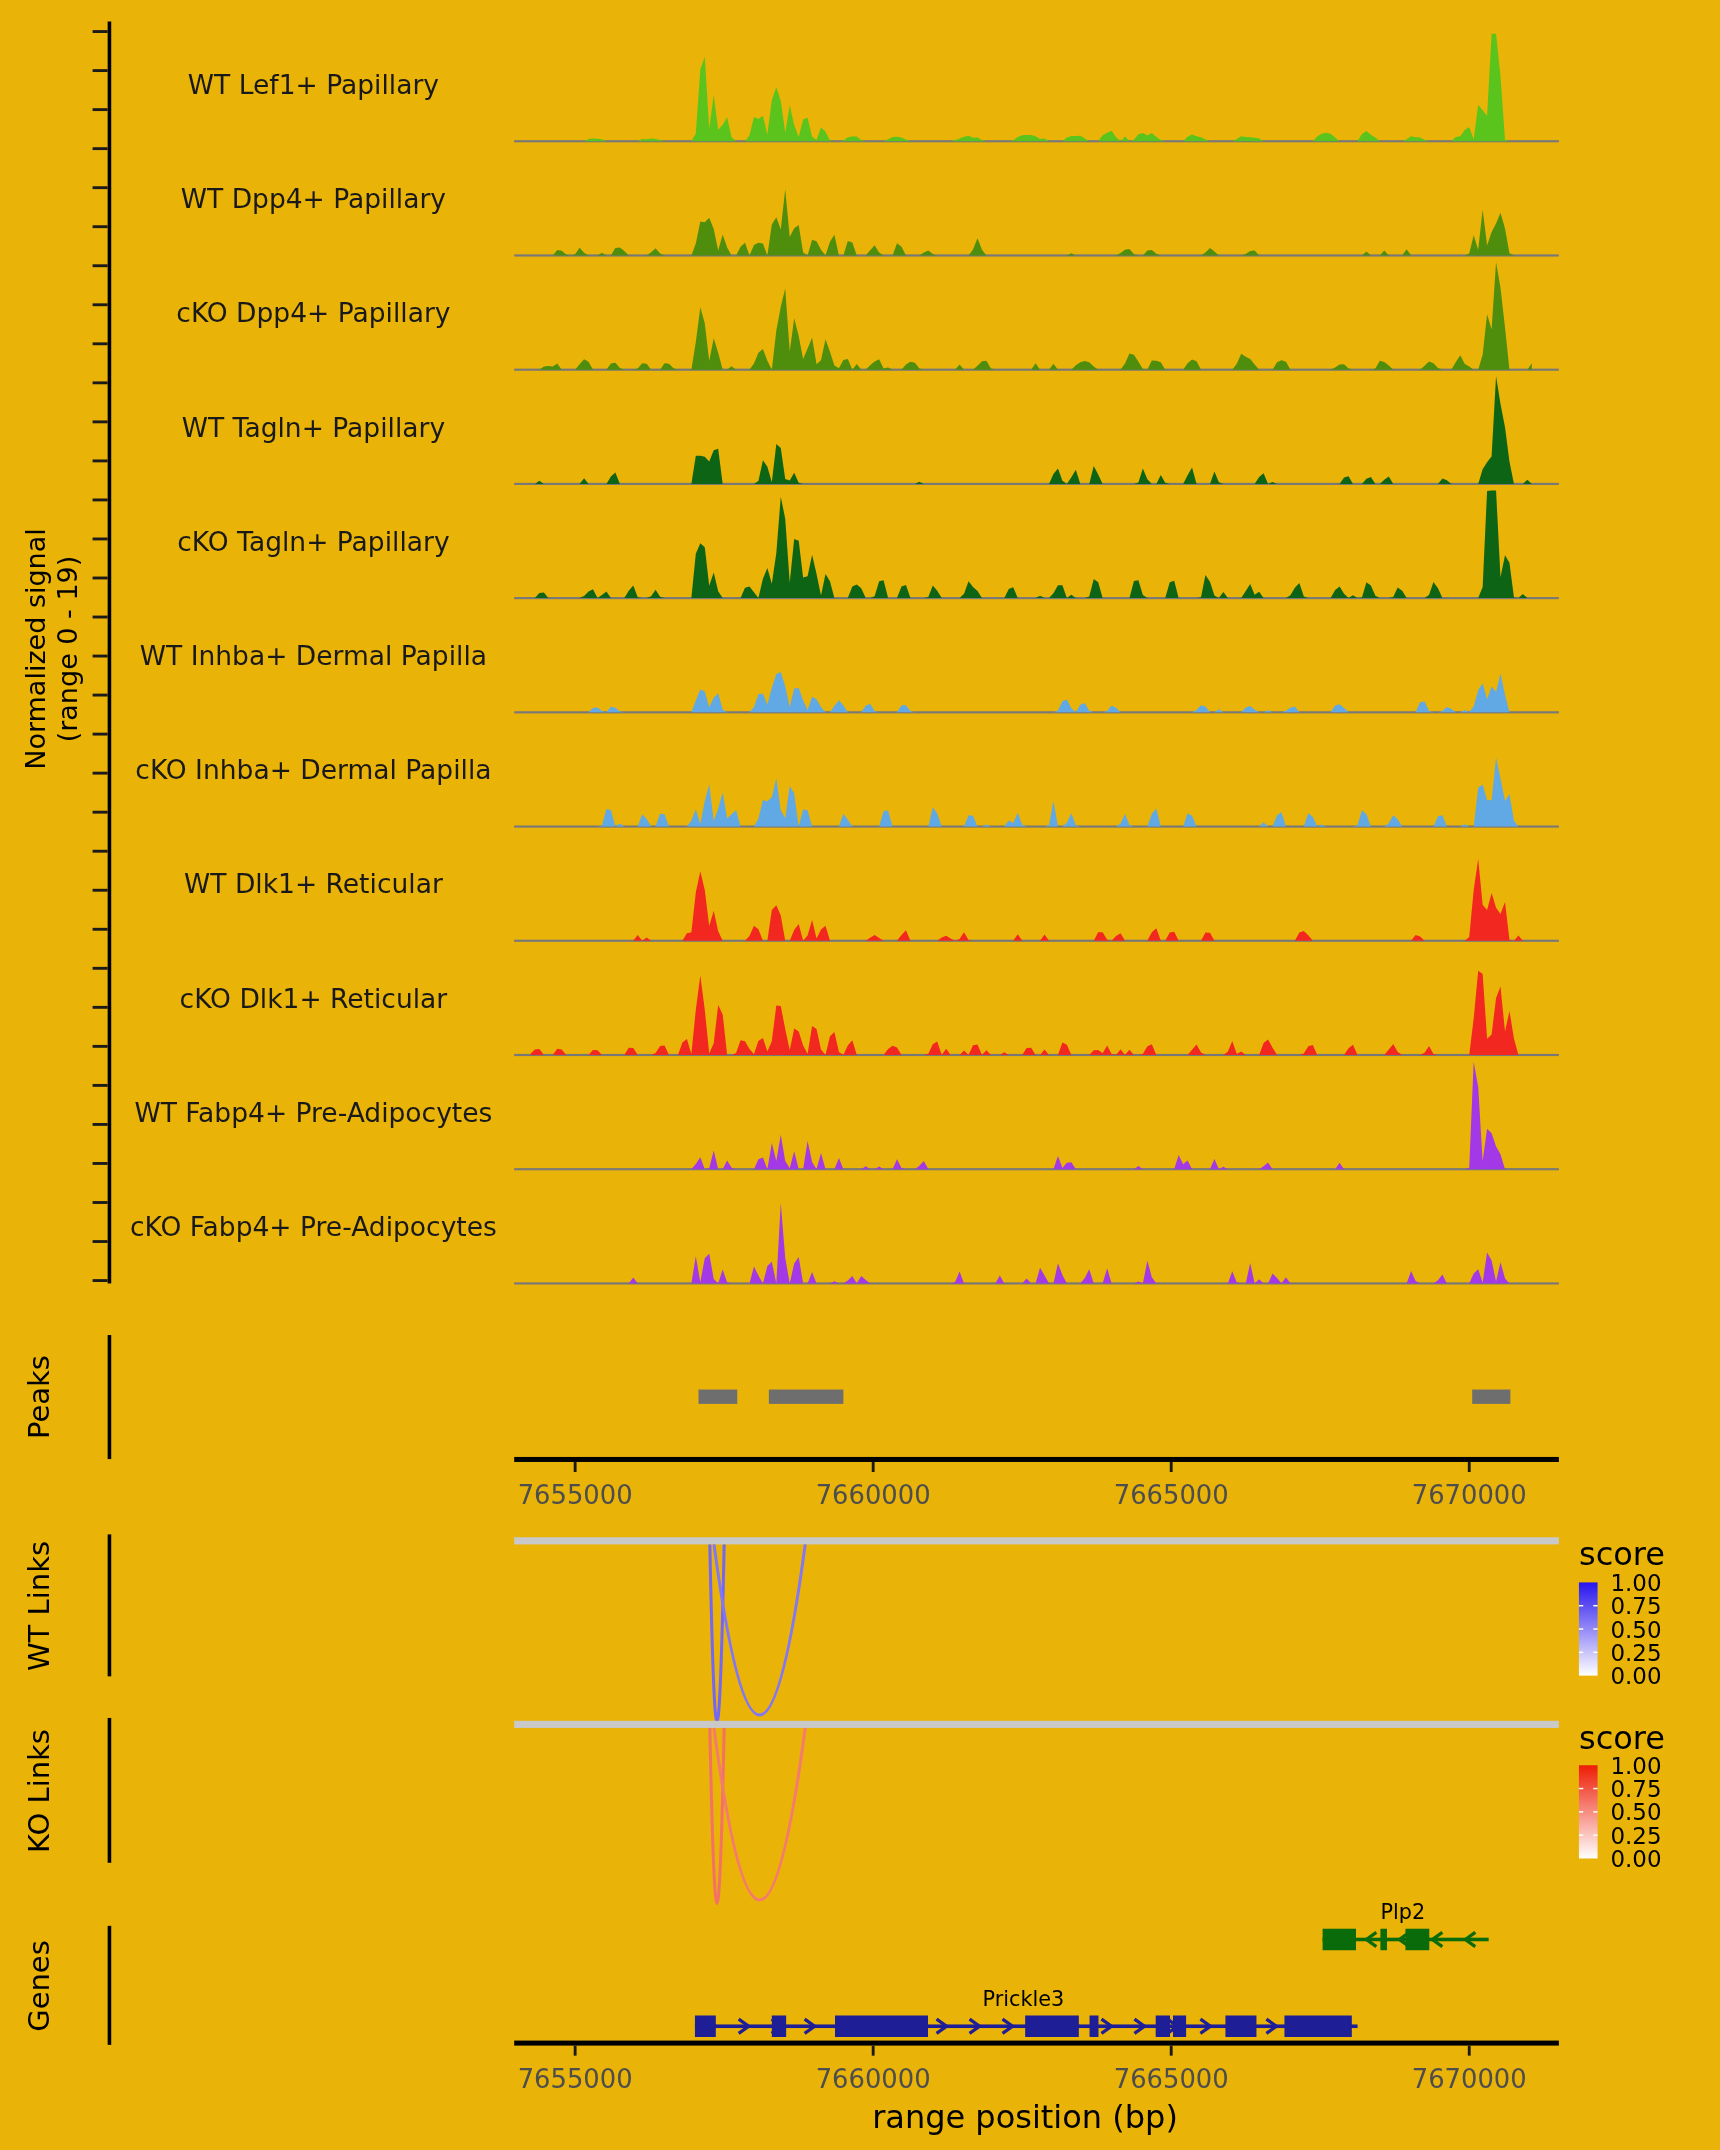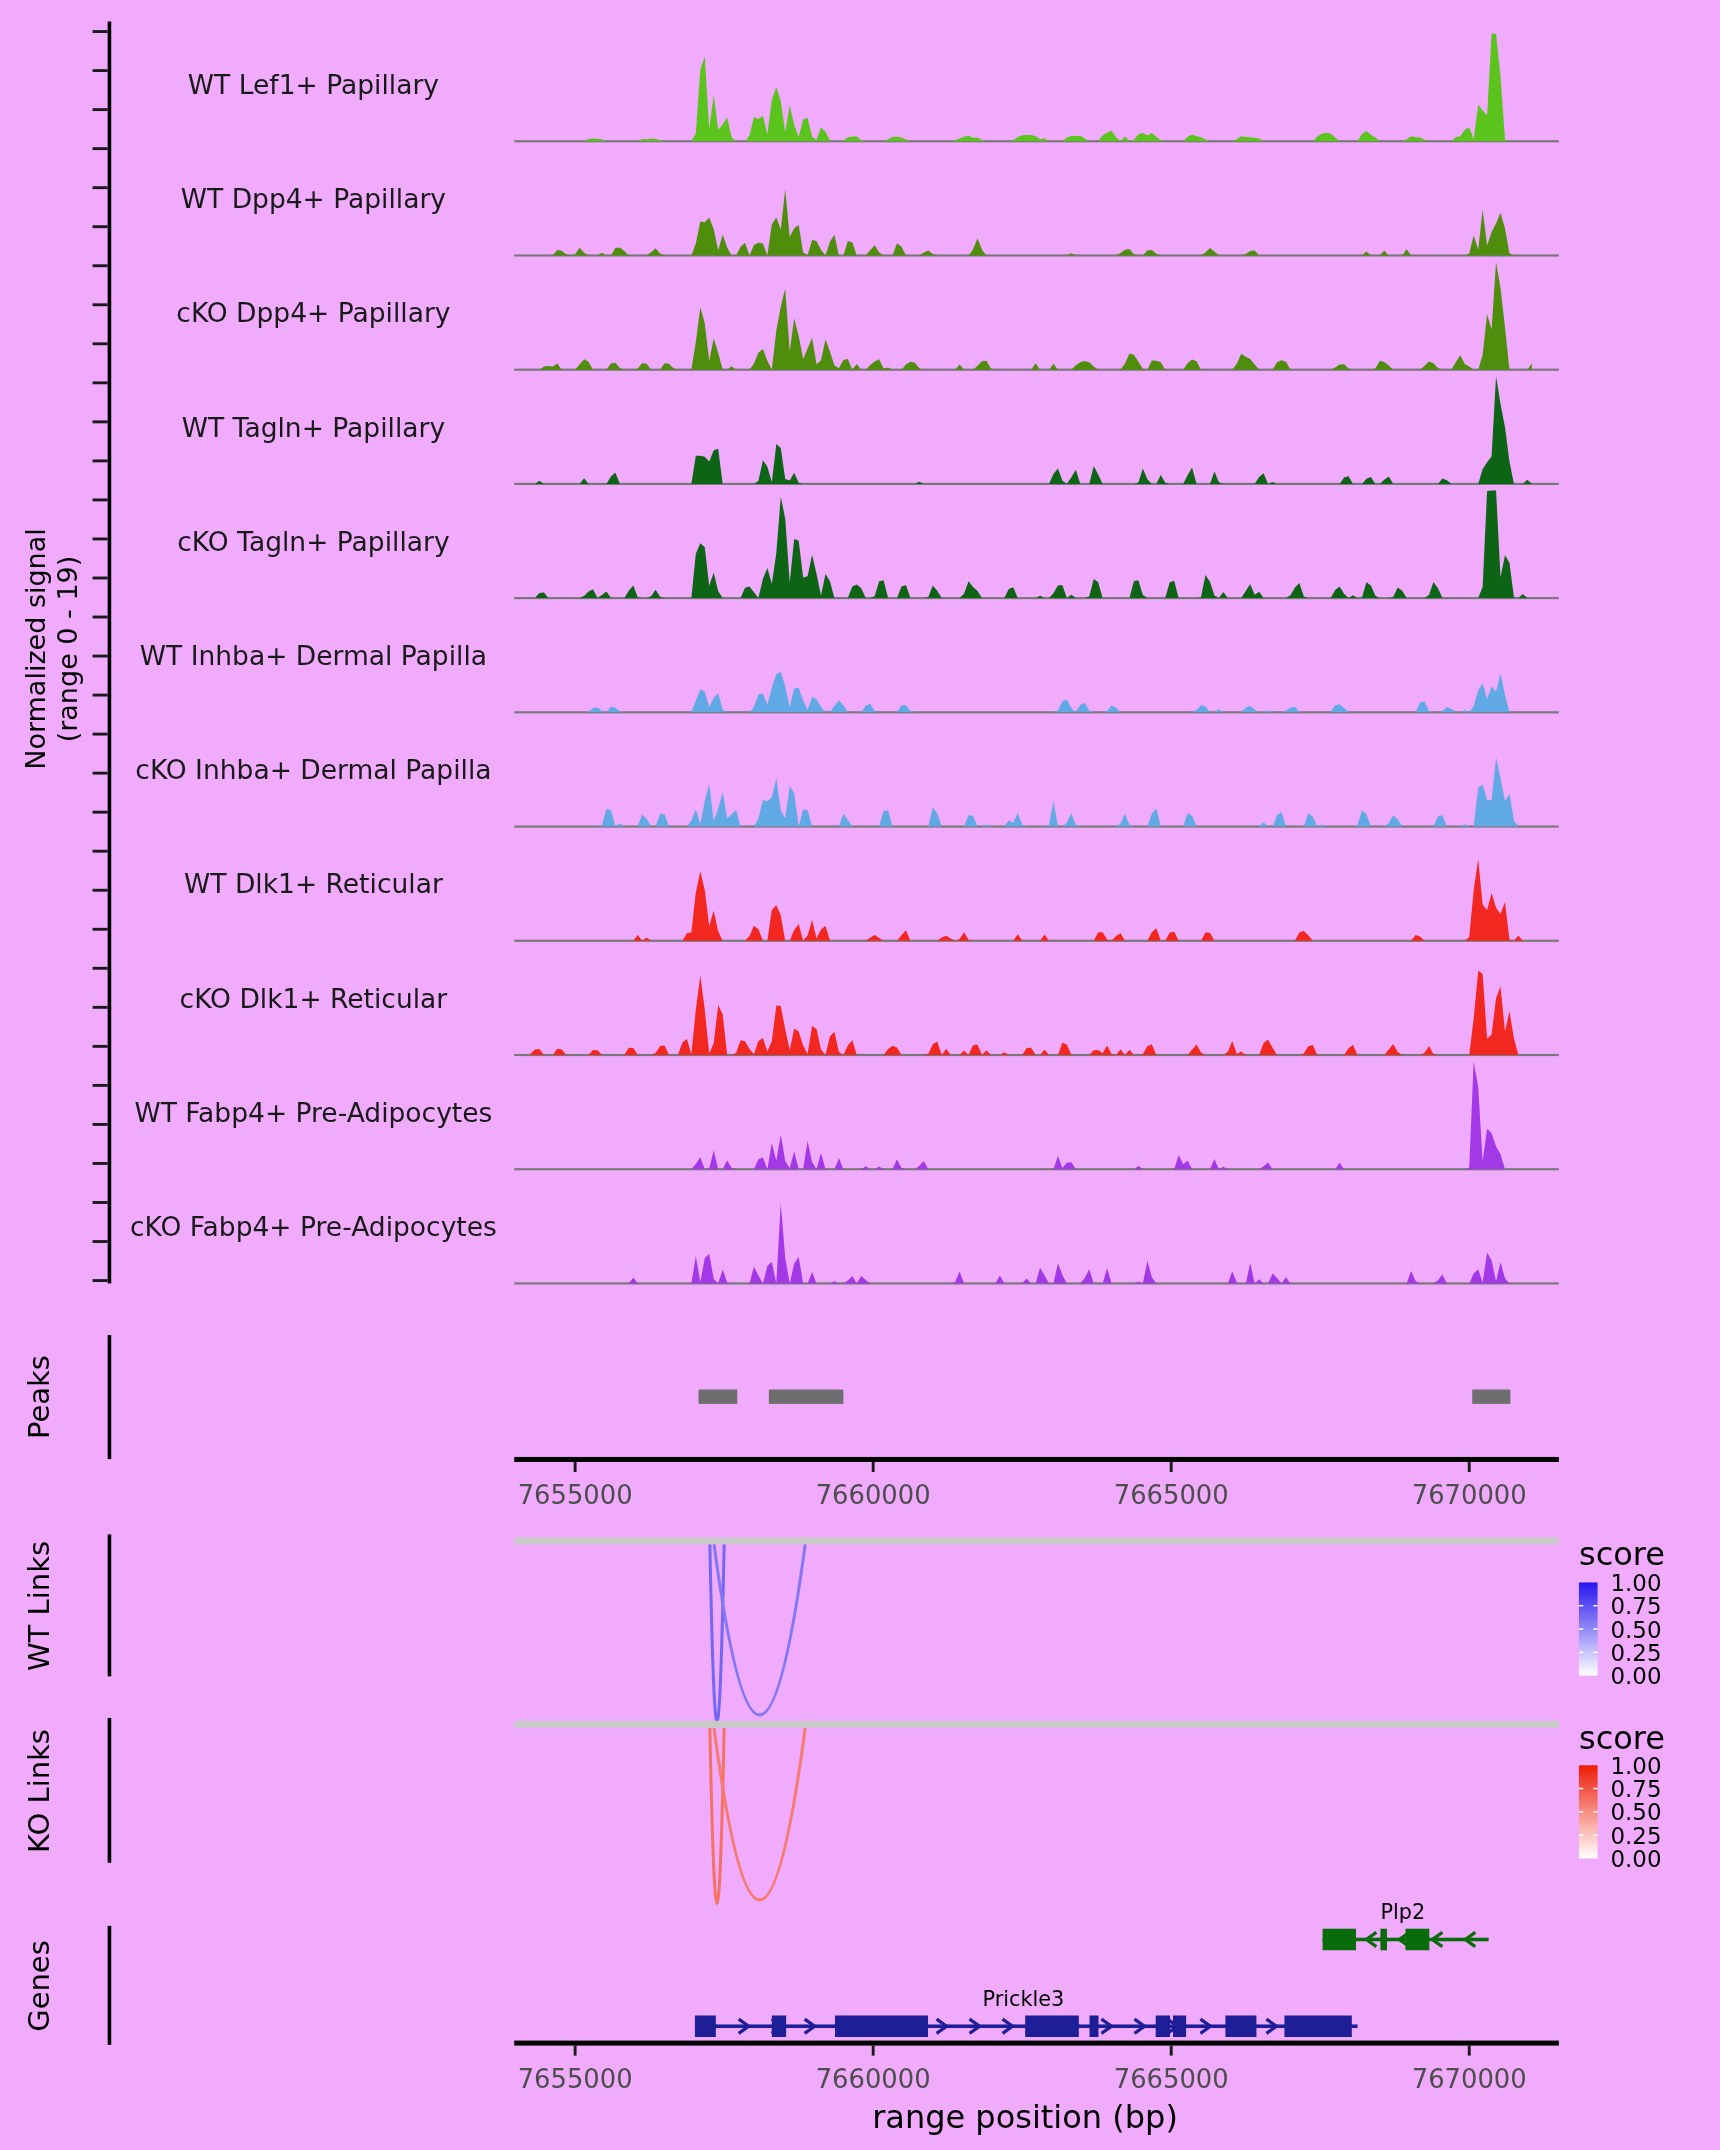--- a/index.html
+++ b/index.html
@@ -1,17 +1,17 @@
 <!DOCTYPE html>
 <html style="font-size:11.5px"><head>
 <meta charset="utf-8">
 <style>
   html,body{margin:0;padding:0;background:#fff;}
   body{font-family:"DejaVu Sans","Liberation Sans",sans-serif;}
-  #figure{position:relative;width:1721px;height:2151px;background:#f0abfc;overflow:hidden;}
+  #figure{position:relative;width:1721px;height:2151px;background:#eab308;overflow:hidden;}
   #fig-canvas{position:absolute;left:0;top:0;}
   .abslabel{position:absolute;transform:translate(-50%,-50%);white-space:nowrap;color:#000;text-align:right;}
   .vlabel{position:absolute;transform:translate(-50%,-50%) rotate(-90deg);white-space:nowrap;color:#000;text-align:center;}
   .ylab{font-size:27px;line-height:1.18;}
   .seclab{font-size:29px;}
   .scoretitle{font-size:32px;}
   .xlab{font-size:32px;}
   svg text{font-family:"DejaVu Sans","Liberation Sans",sans-serif;}
 </style>
 </head>

